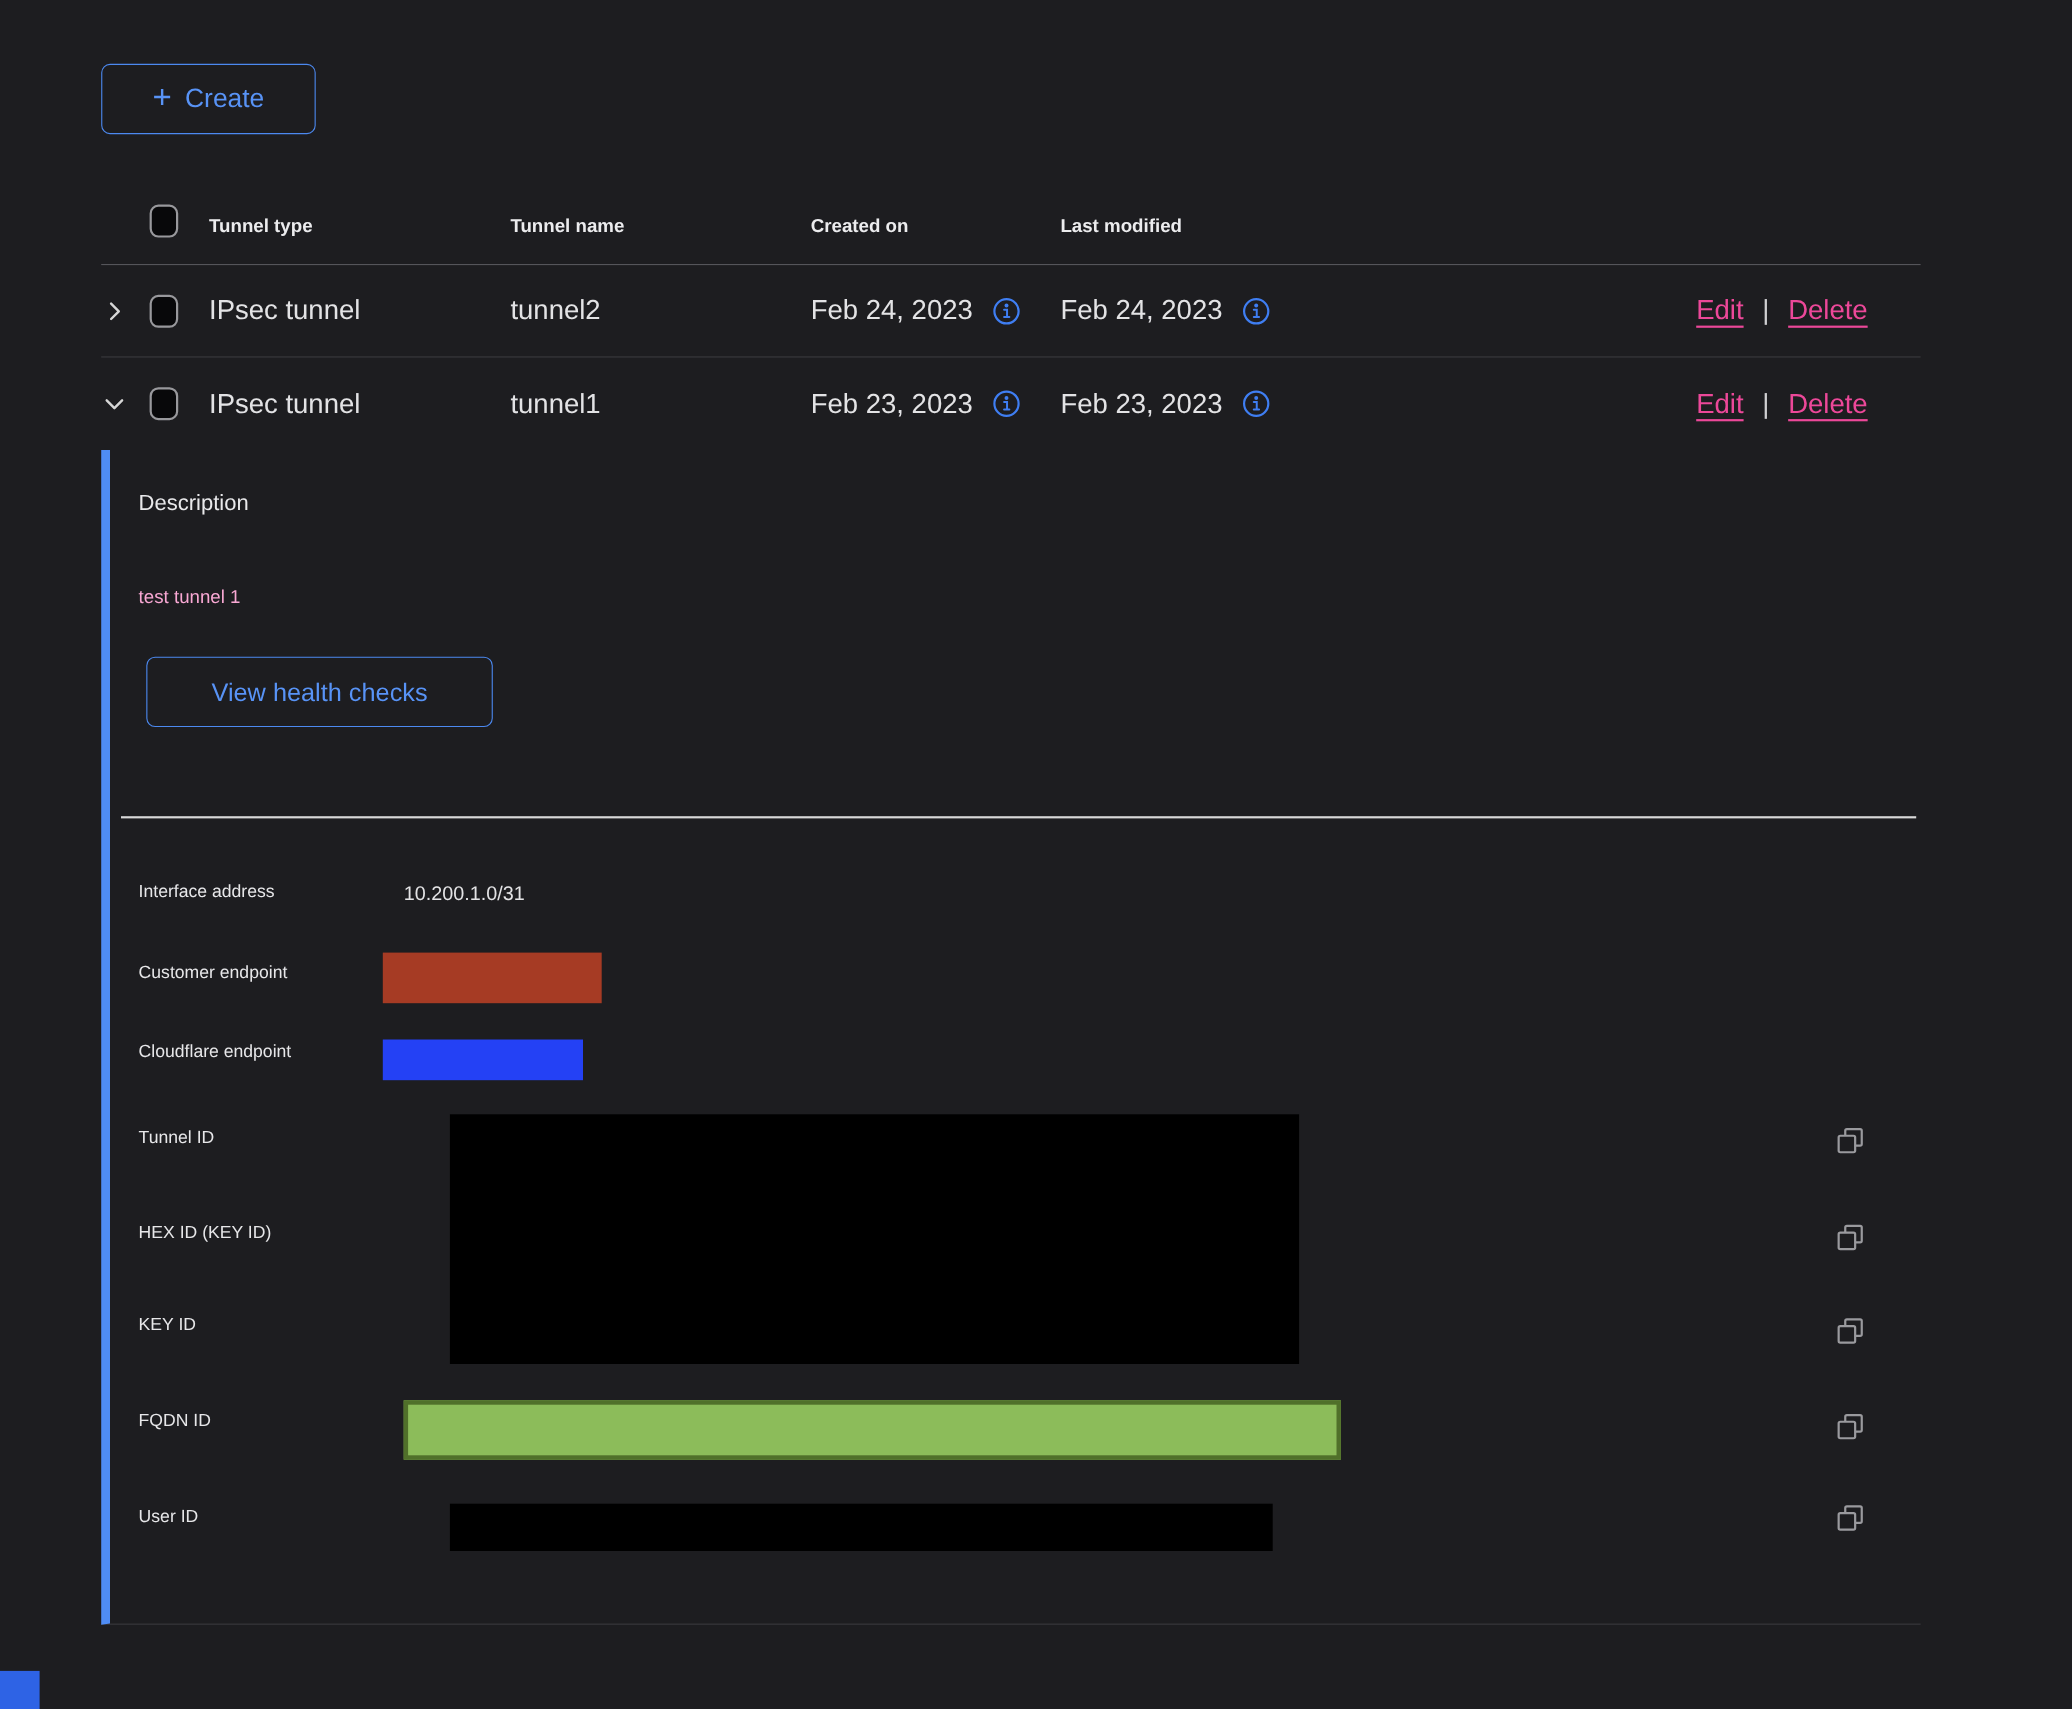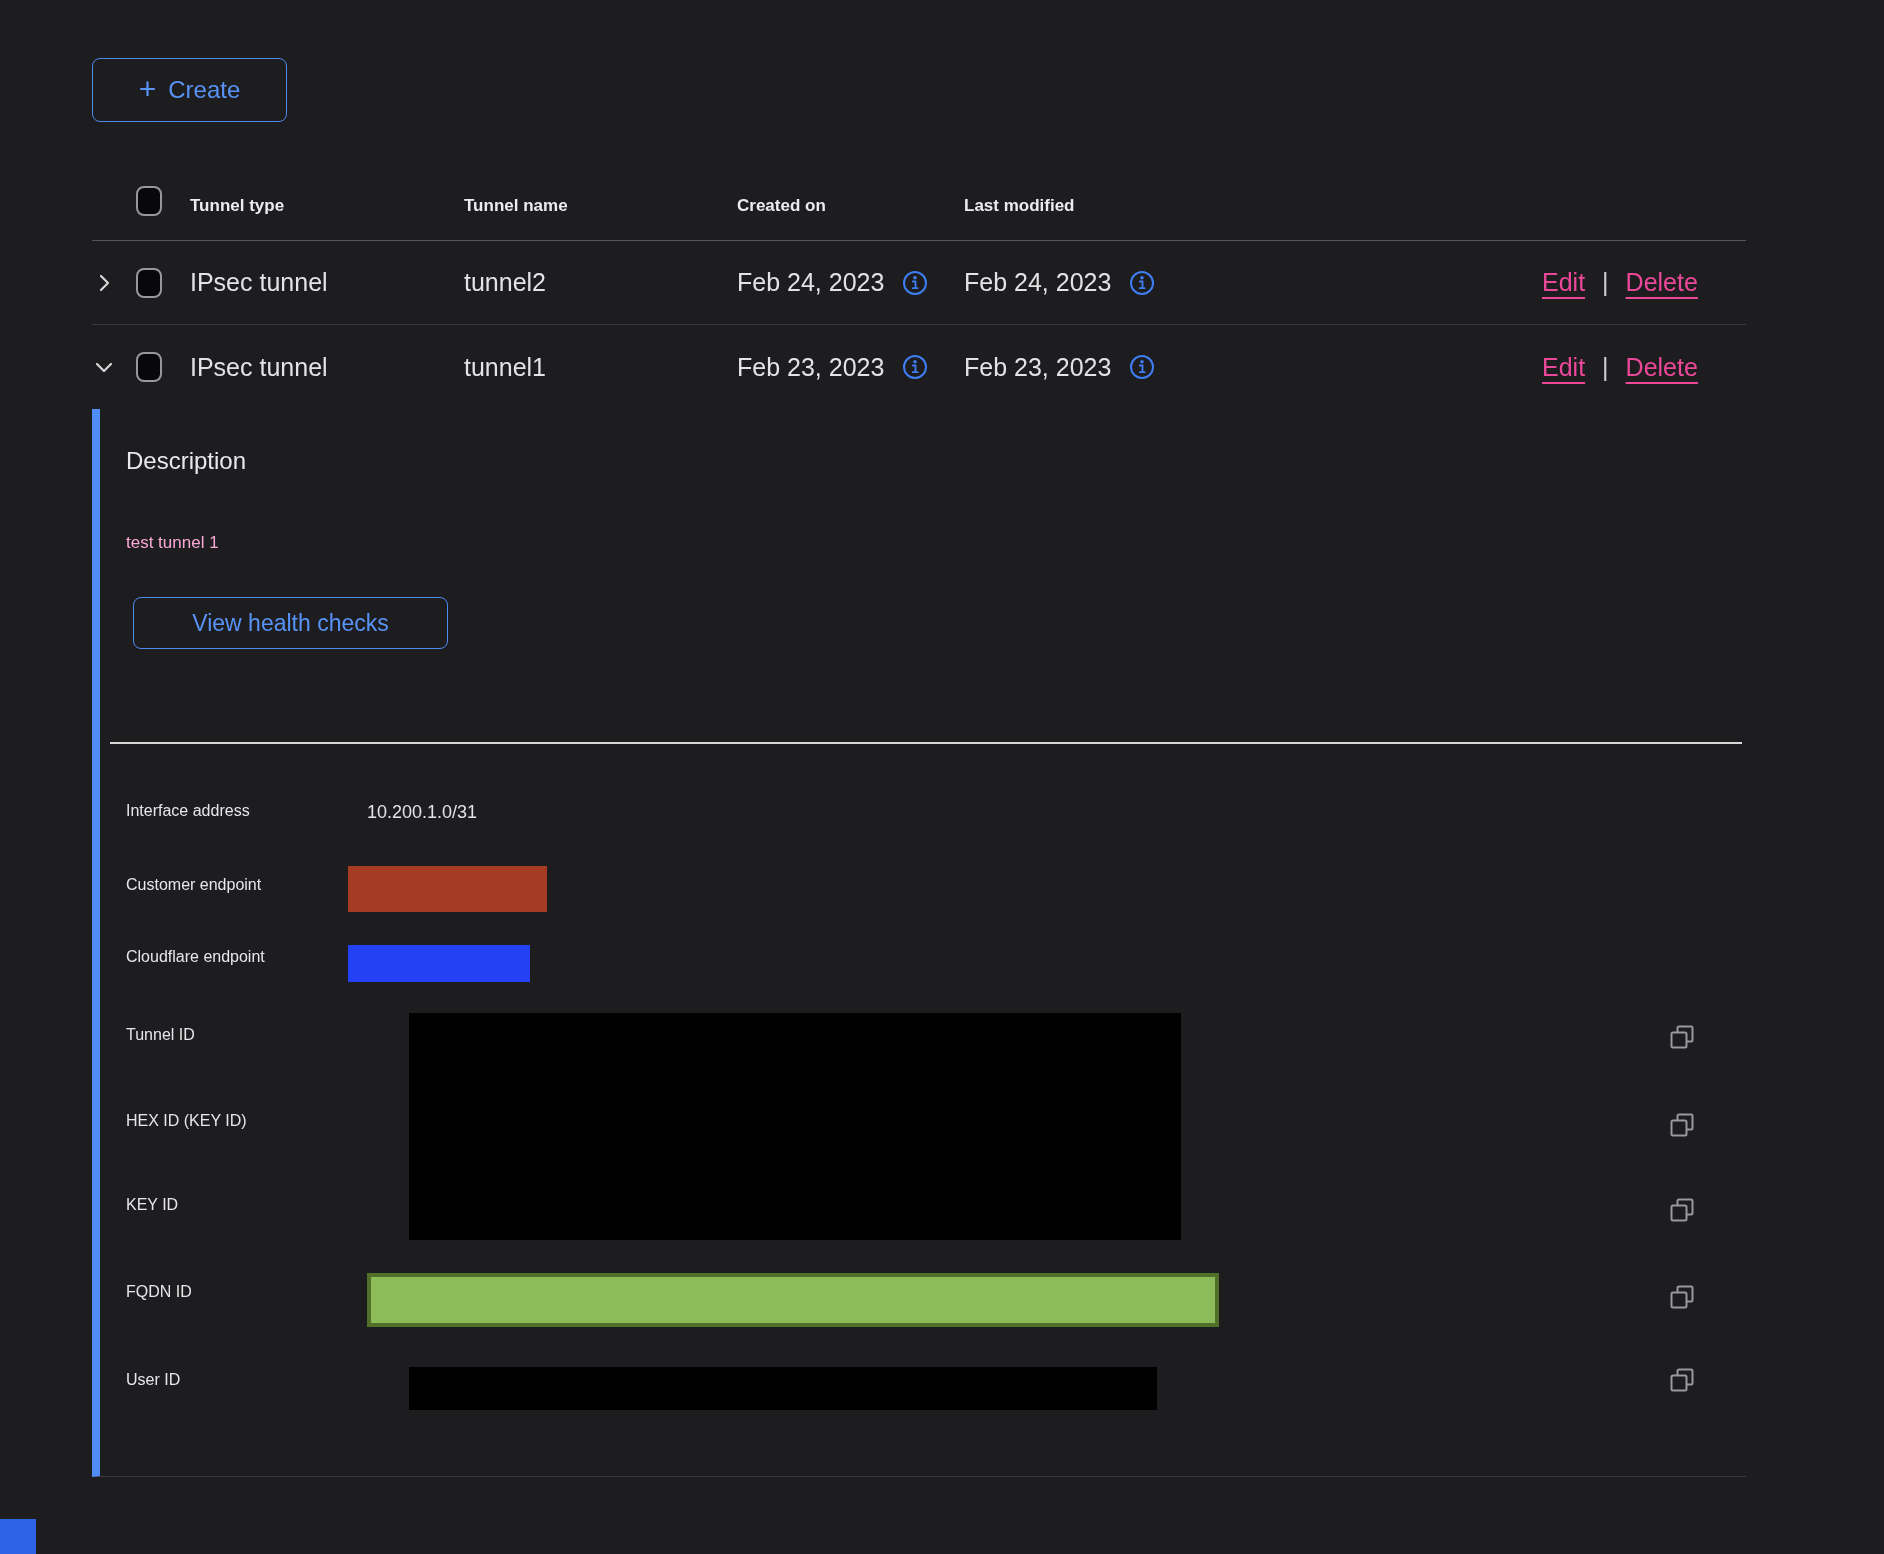--- a/index.html
+++ b/index.html
@@ -61,23 +61,23 @@
   .info-btn { background:none; border:none; padding:0; cursor:pointer; display:flex; }
 
   
   .panel {
     position:absolute; left:92px; top:409px;
     width:1654px; height:1068px;
     border-left:8px solid #4f8df5;
     border-bottom:1px solid #3a3a3e;
   }
   .panel .abs { position:absolute; }
-  .desc-label { left:26px; top:38px; font-size:24px; color:#e9e9eb; }
+  .desc-label { left:26px; top:38px; font-size:20px; color:#e9e9eb; }
   .desc-value { left:26px; top:124px; font-size:17px; color:#f9a8d4; }
-  .health-btn { left:33px; top:188px; width:315px; height:52px; font-size:23px; }
+  .health-btn { left:33px; top:188px; width:315px; height:64px; font-size:23px; }
   .white-hr { left:10px; top:333px; width:1632px; height:2px; background:#d8d8d8; }
 
   .field-label { left:26px; font-size:16px; color:#e7e7e9; white-space:nowrap; }
   .field-value { font-size:18px; color:#e3e3e5; }
 
   .redact { position:absolute; }
   .redact-red { left:248px; top:457px; width:199px; height:46px; background:#a63b24; }
   .redact-blue { left:248px; top:536px; width:182px; height:37px; background:#2441f5; }
   .redact-ids { left:309px; top:604px; width:772px; height:227px; background:#000000; }
   .redact-green { left:267px; top:864px; width:852px; height:54px; background:#8cbc5a; border:4px solid #50702a; }

